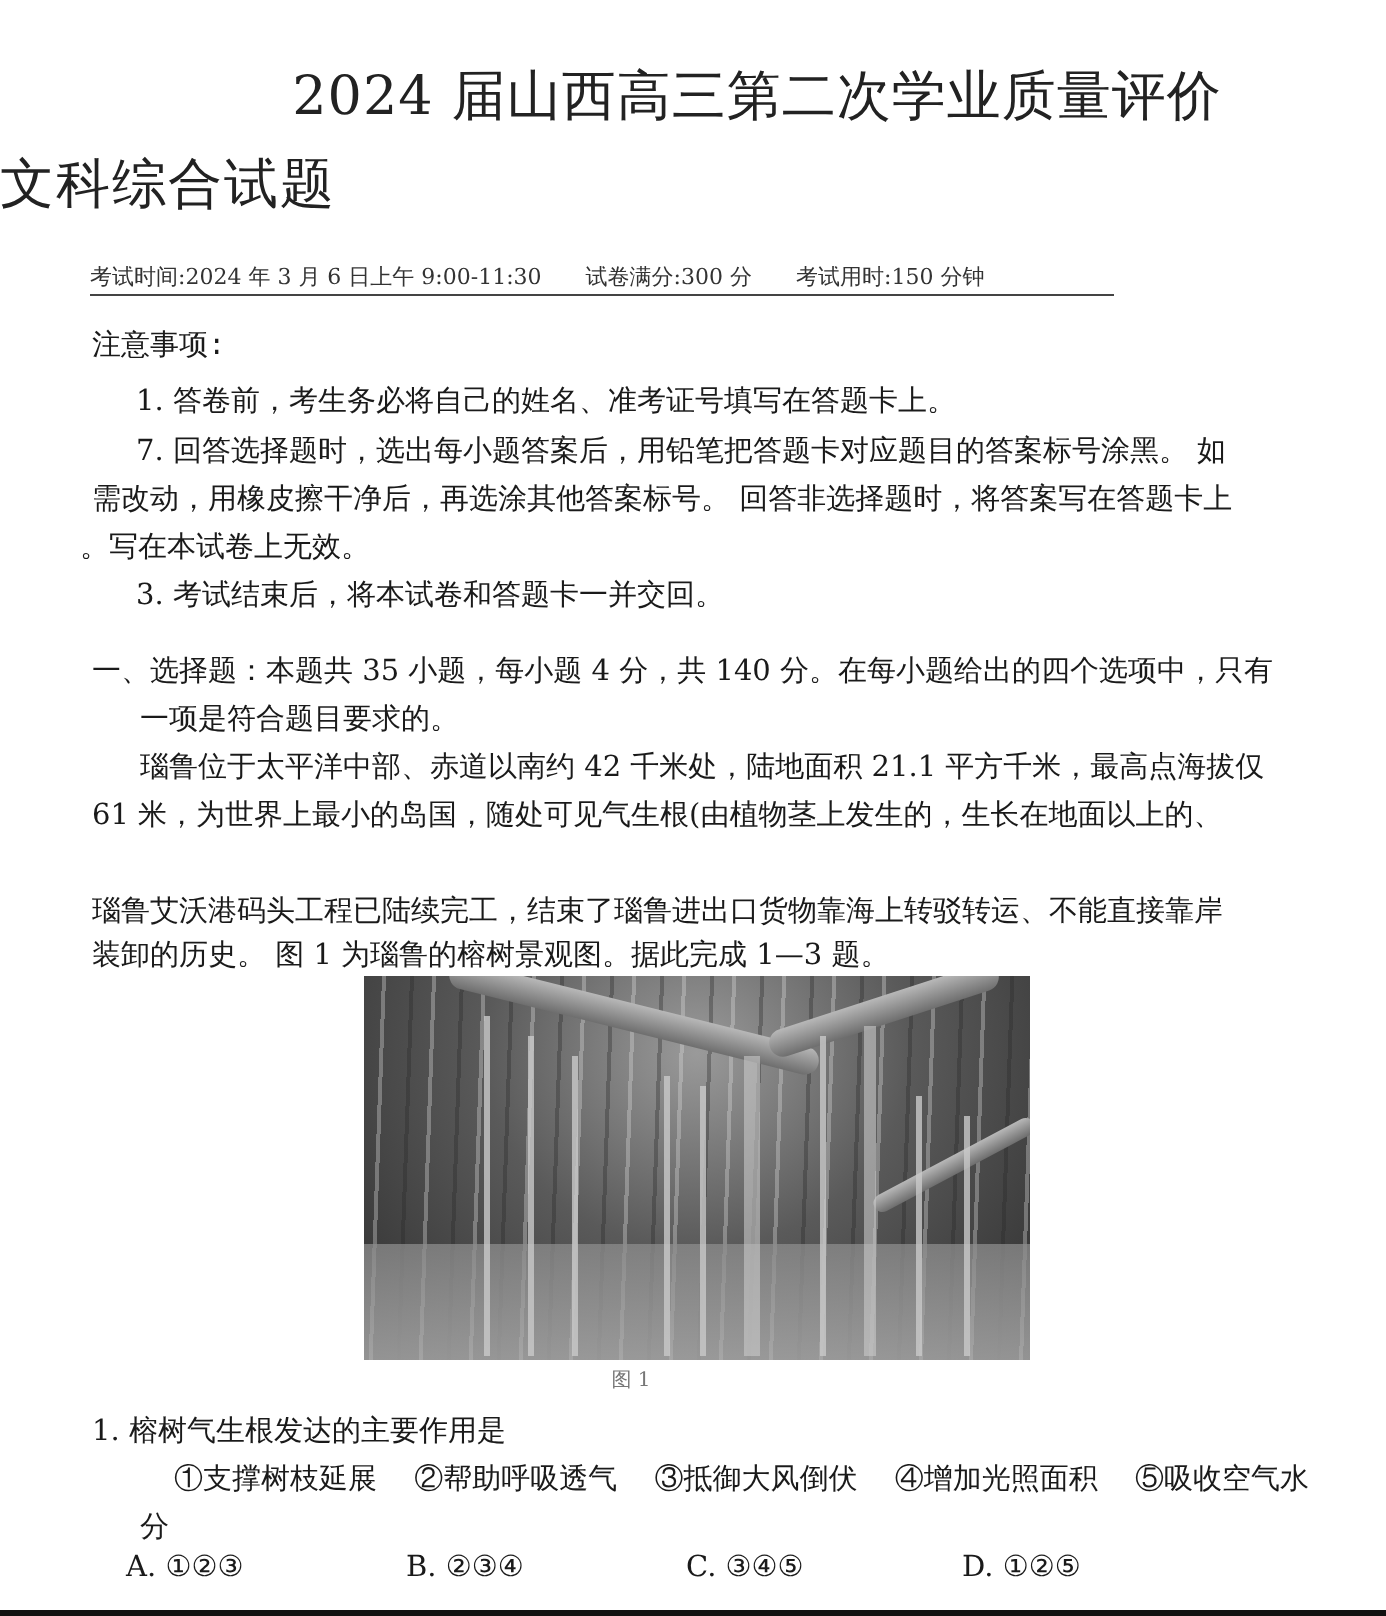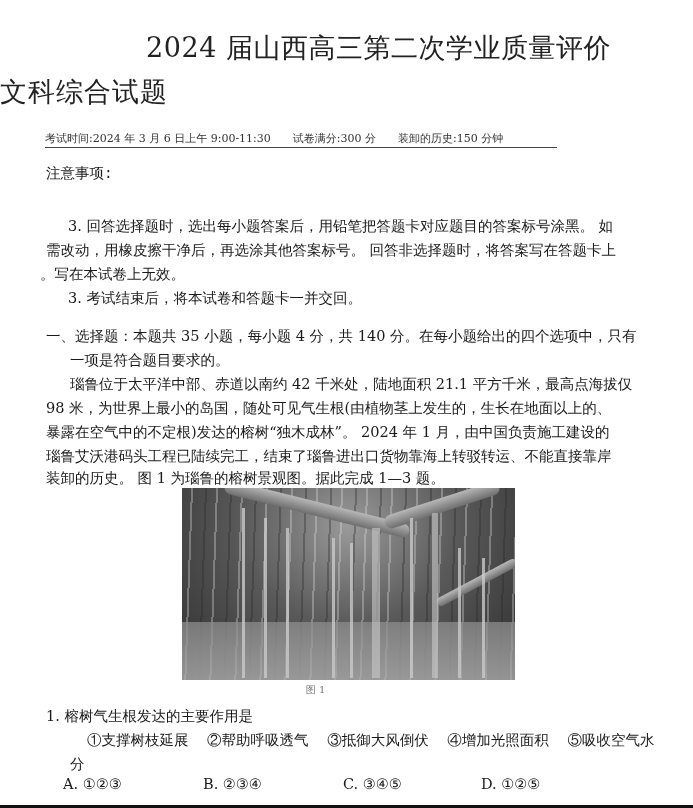--- a/index.html
+++ b/index.html
@@ -72,35 +72,35 @@
 <body>
 
 <div class="page">
 
   <div class="title1">2024 届山西高三第二次学业质量评价</div>
   <div class="title2">文科综合试题</div>
 
   <div class="examinfo">
     <span>考试时间:2024 年 3 月 6 日上午 9:00-11:30</span>
     <span>试卷满分:300 分</span>
-    <span>装卸的历史:150 分钟</span>
+    <span>考试用时:150 分钟</span>
   </div>
 
   <div class="text notice-h">注意事项:</div>
-  <div class="text n2a">3. 回答选择题时，选出每小题答案后，用铅笔把答题卡对应题目的答案标号涂黑。 如</div>
+  <div class="text n1">1. 答卷前，考生务必将自己的姓名、准考证号填写在答题卡上。</div>
+  <div class="text n2a">7. 回答选择题时，选出每小题答案后，用铅笔把答题卡对应题目的答案标号涂黑。 如</div>
   <div class="text n2b">需改动，用橡皮擦干净后，再选涂其他答案标号。 回答非选择题时，将答案写在答题卡上</div>
   <div class="text n2c">。写在本试卷上无效。</div>
   <div class="text n3">3. 考试结束后，将本试卷和答题卡一并交回。</div>
 
   <div class="text sec-a">一、选择题：本题共 35 小题，每小题 4 分，共 140 分。在每小题给出的四个选项中，只有</div>
   <div class="text sec-b">一项是符合题目要求的。</div>
 
   <div class="text p1">瑙鲁位于太平洋中部、赤道以南约 42 千米处，陆地面积 21.1 平方千米，最高点海拔仅</div>
-  <div class="text p2">98 米，为世界上最小的岛国，随处可见气生根(由植物茎上发生的，生长在地面以上的、</div>
-  <div class="text p3">暴露在空气中的不定根)发达的榕树“独木成林”。 2024 年 1 月，由中国负责施工建设的</div>
+  <div class="text p2">61 米，为世界上最小的岛国，随处可见气生根(由植物茎上发生的，生长在地面以上的、</div>
   <div class="text p4">瑙鲁艾沃港码头工程已陆续完工，结束了瑙鲁进出口货物靠海上转驳转运、不能直接靠岸</div>
   <div class="text p5">装卸的历史。 图 1 为瑙鲁的榕树景观图。据此完成 1—3 题。</div>
 
   <div class="photo">
     <div class="ground"></div>
     <div class="branch" style="left:40px; top:14px; width:190px; transform:rotate(14deg);"></div>
     <div class="branch" style="left:200px; top:10px; width:120px; transform:rotate(-18deg);"></div>
     <div class="branch" style="left:250px; top:90px; width:90px; height:9px; transform:rotate(-28deg);"></div>
     <div class="root" style="left:60px; top:20px; height:170px;"></div>
     <div class="root" style="left:82px; top:30px; height:160px;"></div>

